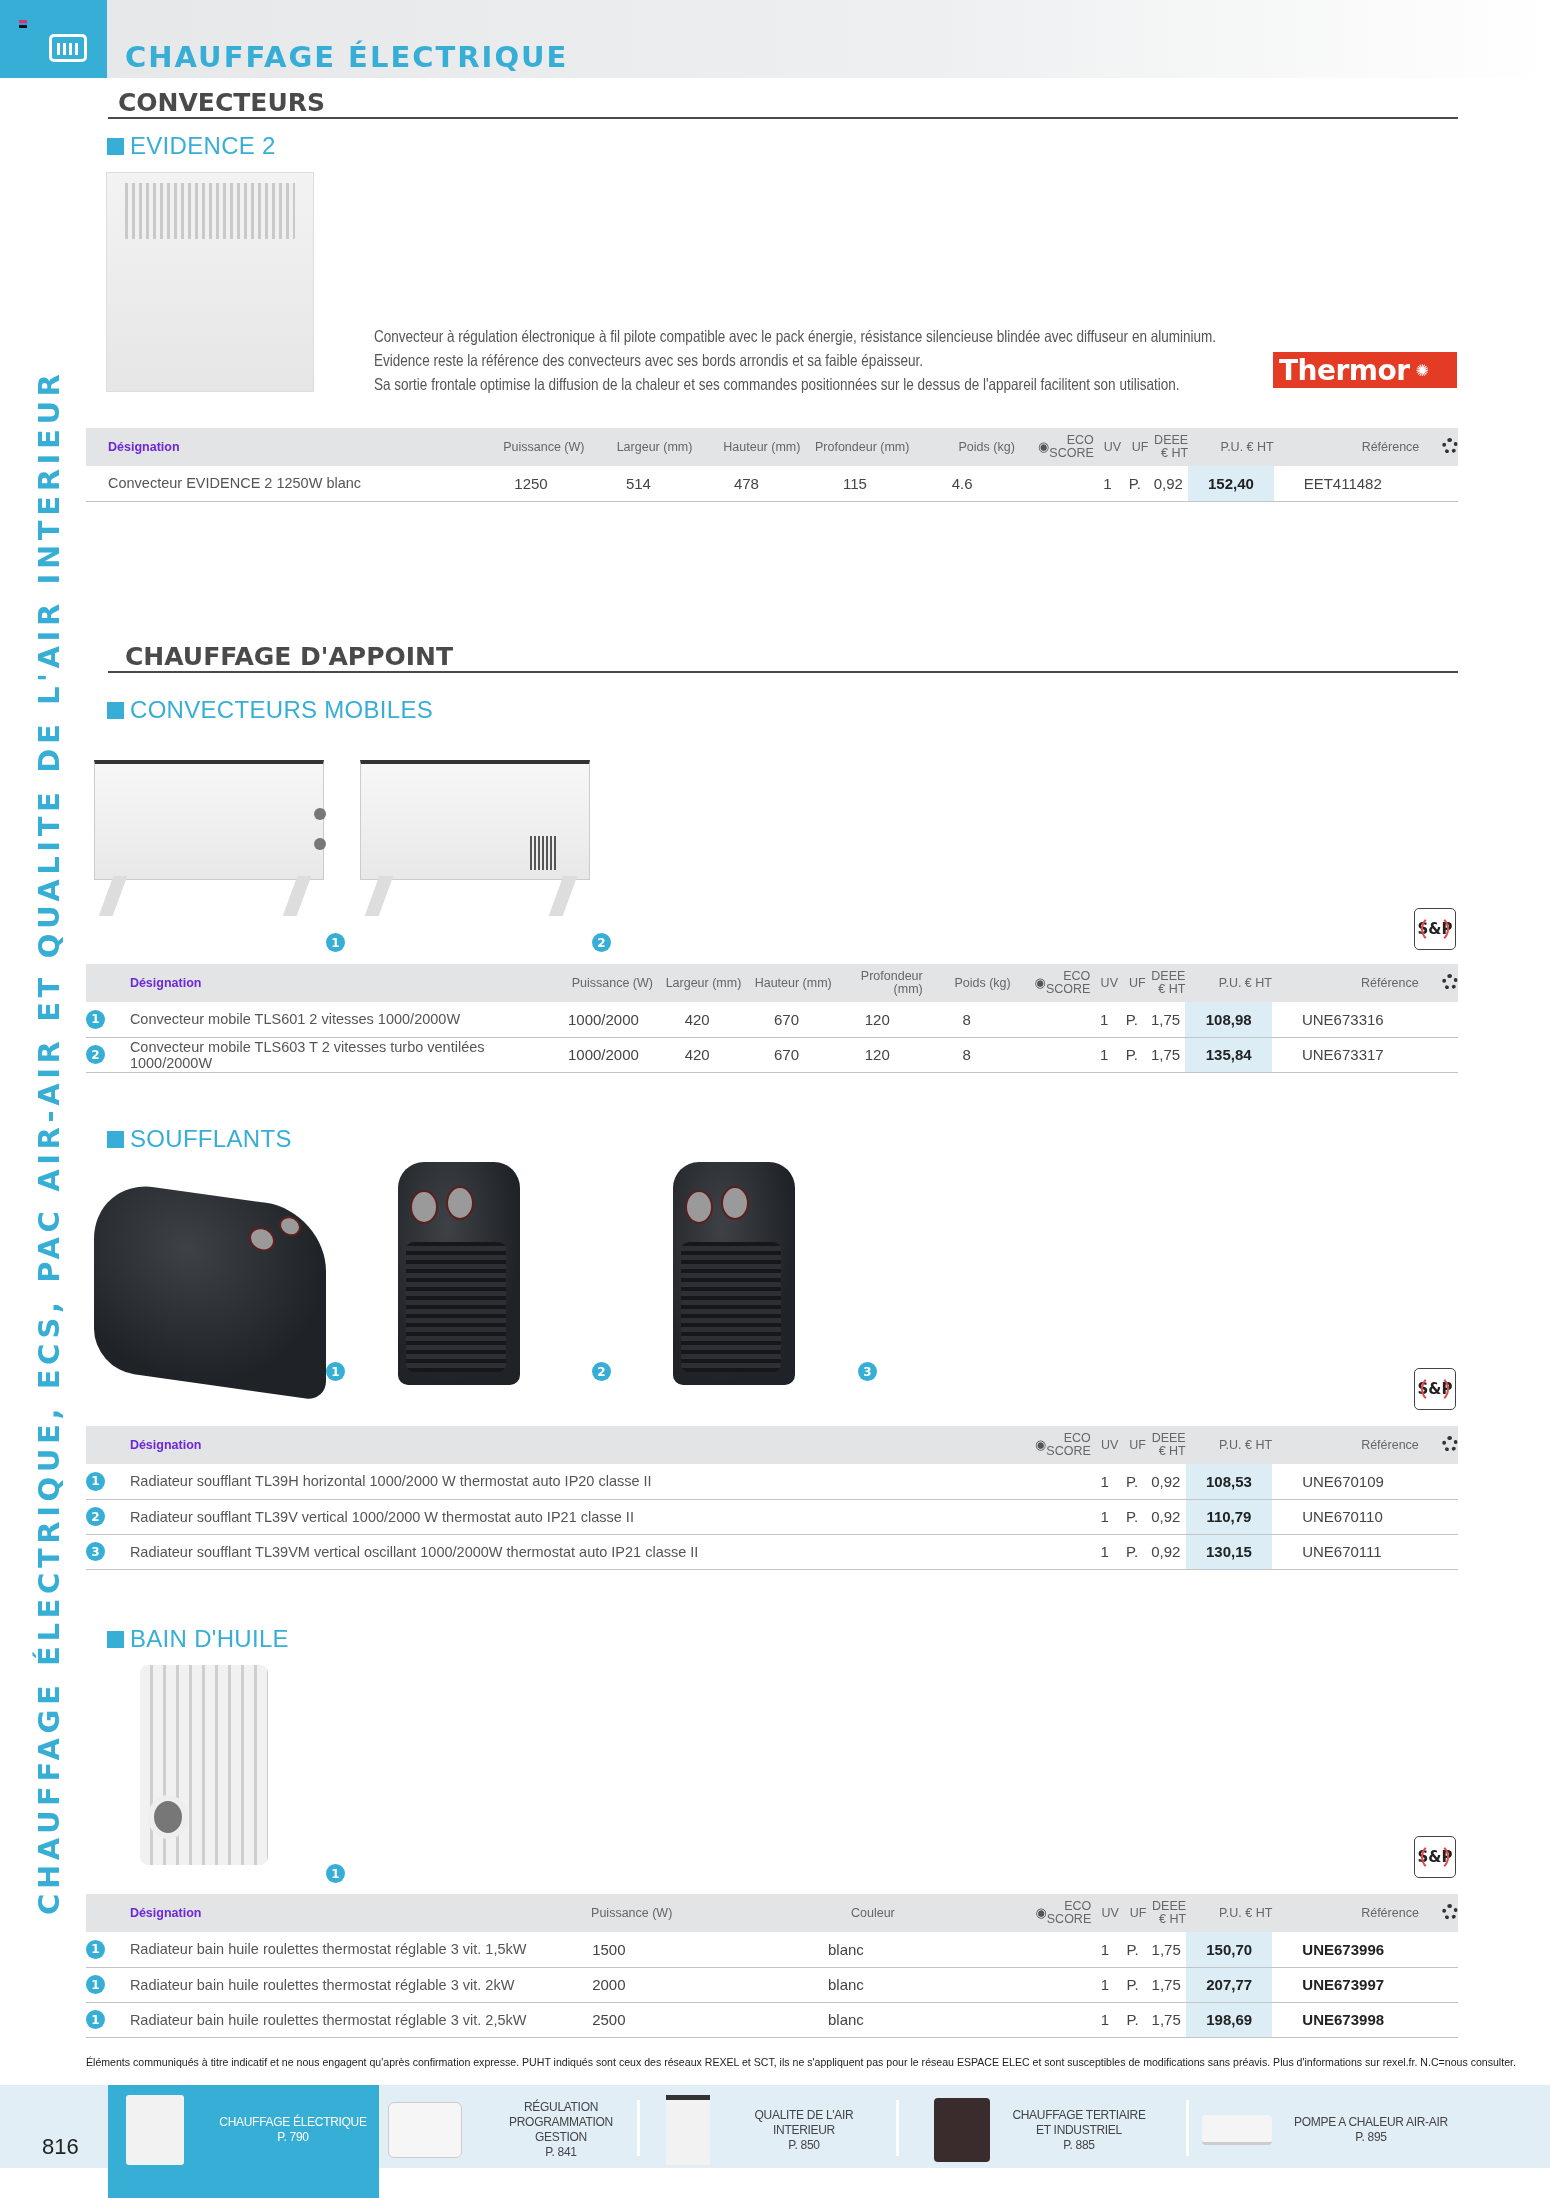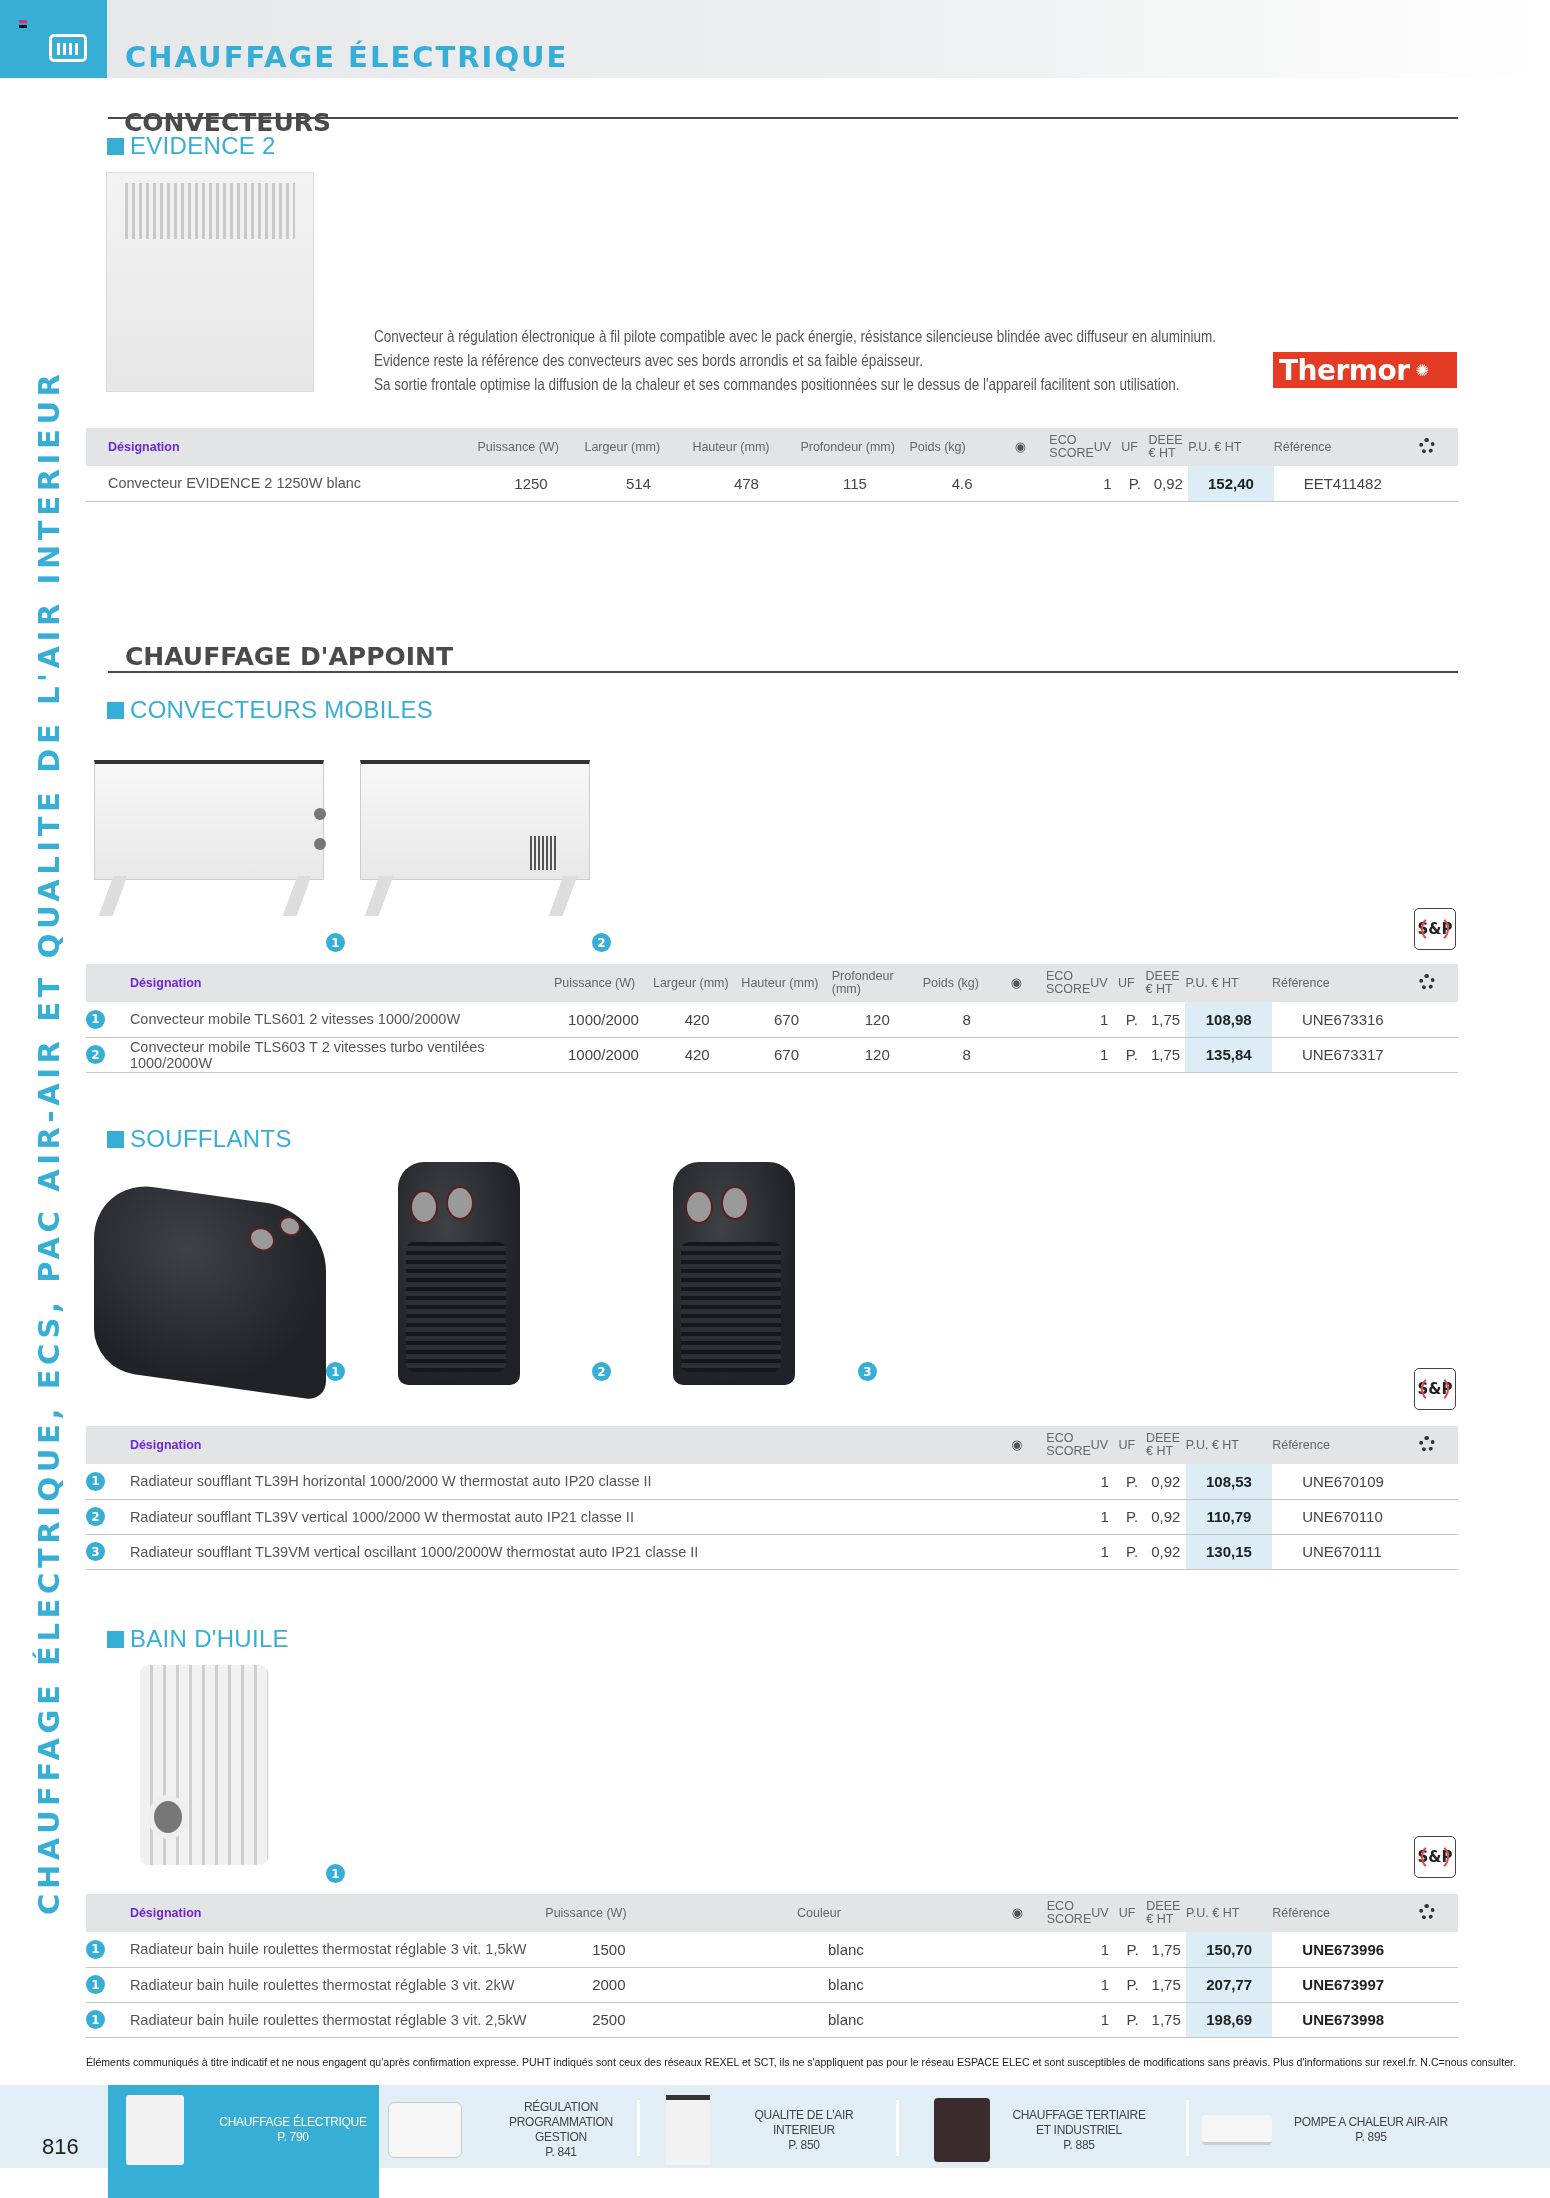--- a/index.html
+++ b/index.html
@@ -31,21 +31,21 @@
   .fan .grille { position: absolute; background: repeating-linear-gradient(180deg, #15171a 0 4px, #2c2f33 4px 9px); border-radius: 8px; }
   .oil { background: repeating-linear-gradient(90deg, #f1f1f1 0 10px, #cfcfcf 10px 13px); border-radius: 8px; }
   .num-badge { width: 19px; height: 19px; border-radius: 50%; background: #37aed6; color: #fff; font-size: 12px; font-weight: bold; display: flex; align-items: center; justify-content: center; font-family: "DejaVu Sans", sans-serif; }
   
   .thermor { left: 1273px; top: 352px; width: 184px; height: 36px; background: #e43b25; color: #fff; font-size: 28px; font-weight: bold; display: flex; align-items: center; padding-left: 6px; font-family: "DejaVu Sans", sans-serif; letter-spacing: -0.5px; }
   .thermor span.flame { font-size: 16px; margin-left: 6px; }
   .sp { width: 42px; height: 42px; border: 1.5px solid #444; border-radius: 5px; display: flex; align-items: center; justify-content: center; font-weight: bold; font-size: 15px; color: #222; font-family: "DejaVu Sans", sans-serif; position: absolute; }
   .sp::before { content: ""; position: absolute; inset: 6px; border-radius: 50%; border: 2px solid transparent; border-left-color: #e24a4a; border-right-color: #e24a4a; }
   
   table.pt { position: absolute; border-collapse: collapse; font-family: "Liberation Sans", sans-serif; }
-  table.pt th { background: #e3e4e6; font-weight: normal; color: #666; font-size: 12.5px; height: 38px; text-align: left; line-height: 13px; }
+  table.pt th { background: #e3e4e6; font-weight: normal; color: #666; font-size: 12.5px; height: 38px; text-align: right; line-height: 13px; }
   table.pt th.dsg { color: #6d28d9; font-weight: bold; text-align: left; padding-left: 22px; }
   table.pt td { height: 35px; border-bottom: 1.5px solid #c2c4c6; font-size: 15px; color: #444; text-align: center; }
   table.pt td.dsg { text-align: left; padding-left: 22px; font-size: 14.5px; color: #555; }
   table.pt td.price { background: #dcedf5; font-weight: bold; color: #222; }
   table.pt td.ref { text-align: left; padding-left: 30px; }
   table.pt td.ref.bold { font-weight: bold; color: #222; }
   .eco-c { display: inline-block; width: 22px; height: 24px; background: #e8ae2a; color: #fff; border-radius: 3px; font-weight: bold; font-size: 15px; line-height: 24px; }
   .wifi { font-size: 13px; color: #555; }
   .recycle { display: inline-block; width: 16px; height: 16px; border-radius: 50%; border: 4px dotted #333; }
   
@@ -63,21 +63,21 @@
 <body>
 
 <div class="abs hdr-bg"></div>
 <div class="abs hdr-icon-box"></div>
 <div class="abs cmyk"></div>
 <div class="abs hdr-icon"></div>
 <div class="abs hdr-title">CHAUFFAGE ÉLECTRIQUE</div>
 
 <div class="abs side-text">CHAUFFAGE ÉLECTRIQUE, ECS, PAC AIR-AIR ET QUALITE DE L'AIR INTERIEUR</div>
 
-<div class="abs sec-title" style="left:124px; top:88px;margin-top:20px;">CONVECTEURS</div>
+<div class="abs sec-title" style="left:118px; top:88px;">CONVECTEURS</div>
 <div class="abs sec-rule" style="left:108px; top:117px; width:1350px;"></div>
 <div class="abs sub-title" style="left:97px; top:132px;">
   <span class="sq"></span>
   <span>EVIDENCE 2</span>
 </div>
 <div class="abs img-convector">
     <div class="grille"></div>
   </div>
 <div class="abs desc">
   <div>Convecteur à régulation électronique à fil pilote compatible avec le pack énergie, résistance silencieuse blindée avec diffuseur en aluminium.</div>

